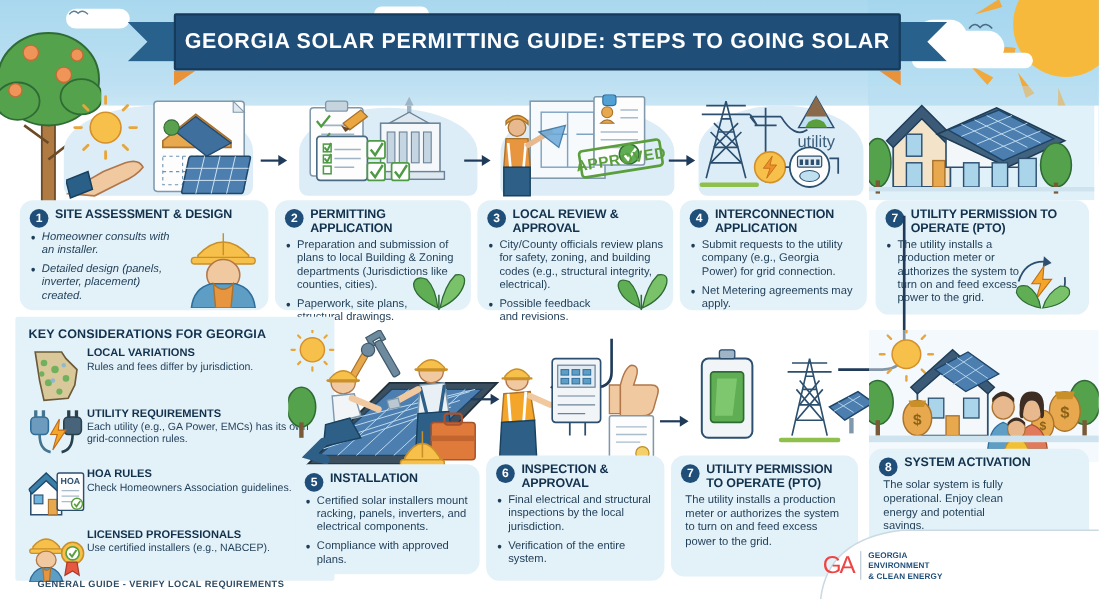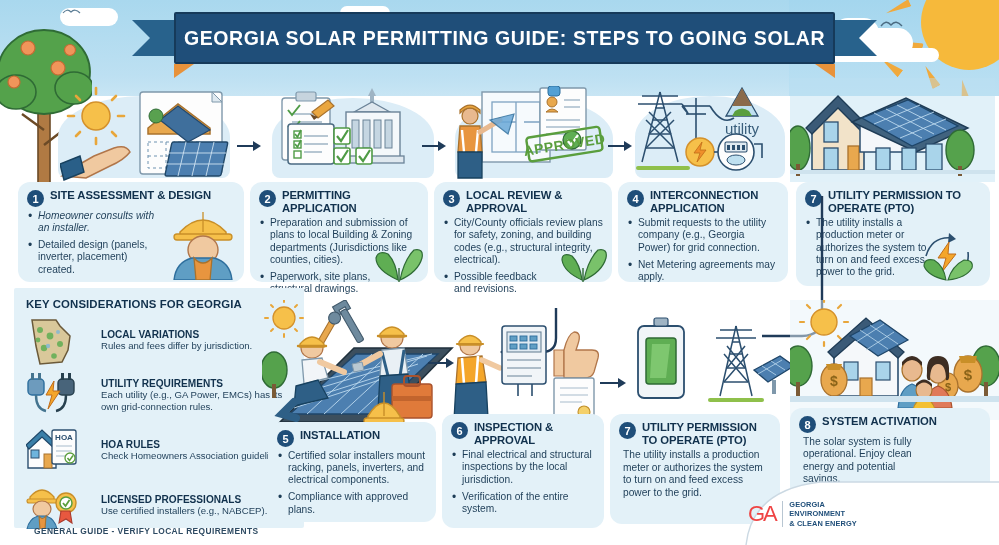--- a/index.html
+++ b/index.html
@@ -30,21 +30,21 @@
   .sun-big {
     position:absolute; right:-18px; top:-26px; width:96px; height:96px; border-radius:50%;
     background:#f6b93b;
   }
   .ray { position:absolute; background:#f0a93c; }
   .cloud {
     position:absolute; background:#ffffff; border-radius:40px;
   }
 
   
-  .ribbon-wrap { position:absolute; left:132px; top:12px; width:745px; height:52px; }
+  .ribbon-wrap { position:absolute; left:116px; top:12px; width:745px; height:52px; }
   .ribbon-tail {
     position:absolute; top:8px; width:60px; height:36px; background:#28628c;
   }
   .ribbon-tail.l { left:0; clip-path:polygon(0 0,100% 0,100% 100%,0 100%,18px 50%); }
   .ribbon-tail.r { right:0; clip-path:polygon(0 0,100% 0,calc(100% - 18px) 50%,100% 100%,0 100%); }
   .ribbon-main {
     position:absolute; left:42px; top:0; right:42px; height:52px;
     background:#1f4e79; border:2px solid #163a5a; border-radius:2px;
     display:flex; align-items:center; justify-content:center;
   }
@@ -82,21 +82,21 @@
     content:"•"; position:absolute; left:1px; top:-1px; font-size:12px; color:#1d3d57;
   }
   .plain-text { font-size:10.2px; color:#1d3d57; line-height:1.22; padding-left:4px; }
 
   
   .kc {
     position:absolute; left:14px; top:288px; width:290px; height:240px;
     background:#e3f1f8; border-radius:2px; padding:10px 12px;
   }
   .kc h2 { font-size:11.4px; font-weight:bold; color:#11314d; letter-spacing:0.1px; margin-bottom:6px; }
-  .kc-row { display:flex; gap:23px; align-items:center; margin-bottom:7px; }
+  .kc-row { display:flex; gap:1px; align-items:flex-start; margin-bottom:7px; }
   .kc-ico { flex:0 0 auto; width:52px; height:48px; position:relative; }
   .kc-txt h3 { font-size:10.1px; font-weight:bold; color:#11314d; line-height:1.15; }
   .kc-txt p { font-size:9.6px; color:#1d3d57; line-height:1.18; }
 
   
   .arrow { position:absolute; }
   .arr-line { position:absolute; background:#1f3b59; }
   .arr-head {
     position:absolute; width:0; height:0;
     border-top:5px solid transparent; border-bottom:5px solid transparent;
@@ -368,21 +368,21 @@
     </g>
   </svg>
 
   <div class="card" style="left:18px;top:182px;width:226px;height:100px;">
     <div class="card-head">
       <div class="badge">1</div>
       <div class="card-title">SITE ASSESSMENT &amp; DESIGN</div>
     </div>
     <ul class="bullets">
       <li style="max-width:135px;font-style:italic;">Homeowner consults with an installer.</li>
-      <li style="max-width:140px;">Detailed design (panels, inverter, placement) created.</li>
+      <li style="max-width:140px;font-style:italic;">Detailed design (panels, inverter, placement) created.</li>
     </ul>
     <svg class="art" style="left:148px;top:24px;" width="74" height="74">
       <path d="M14 26 Q37 2 60 26 L60 30 L14 30 Z" fill="#f6c04a" stroke="#c98f28" stroke-width="1.5"></path>
       <rect x="8" y="28" width="58" height="6" rx="3" fill="#f6c04a" stroke="#c98f28" stroke-width="1.3"></rect>
       <path d="M37 6 L37 26" stroke="#c98f28" stroke-width="1.3"></path>
       <ellipse cx="37" cy="44" rx="15" ry="14" fill="#f0c9a0" stroke="#b1764a" stroke-width="1.4"></ellipse>
       <path d="M8 74 Q10 56 26 52 L48 52 Q64 56 66 74 Z" fill="#5f9ec4" stroke="#2d6e9d" stroke-width="1.4"></path>
       <path d="M28 52 L30 74 L44 74 L46 52 Q37 62 28 52 Z" fill="#e8953f" stroke="#a9722d" stroke-width="1.3"></path>
     </svg>
   </div>

